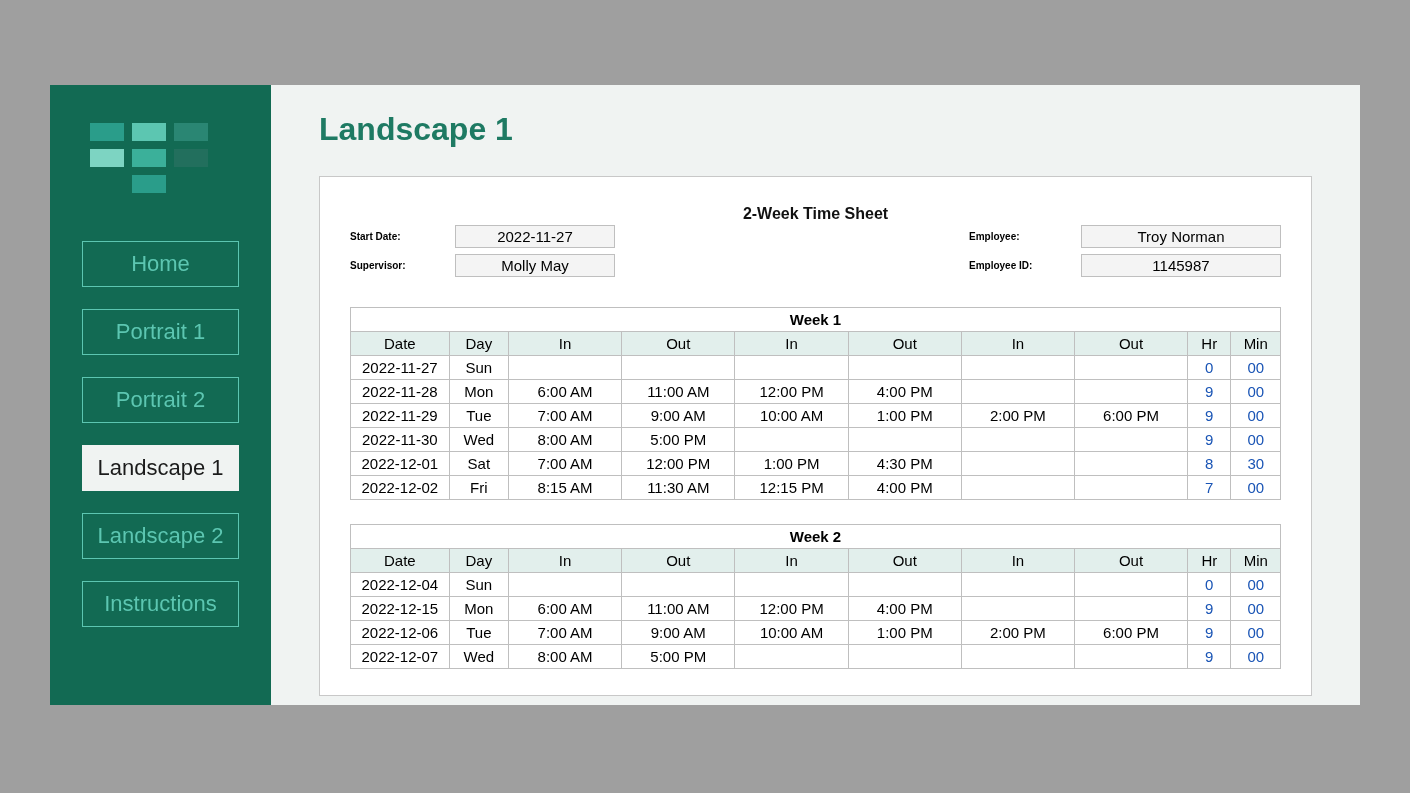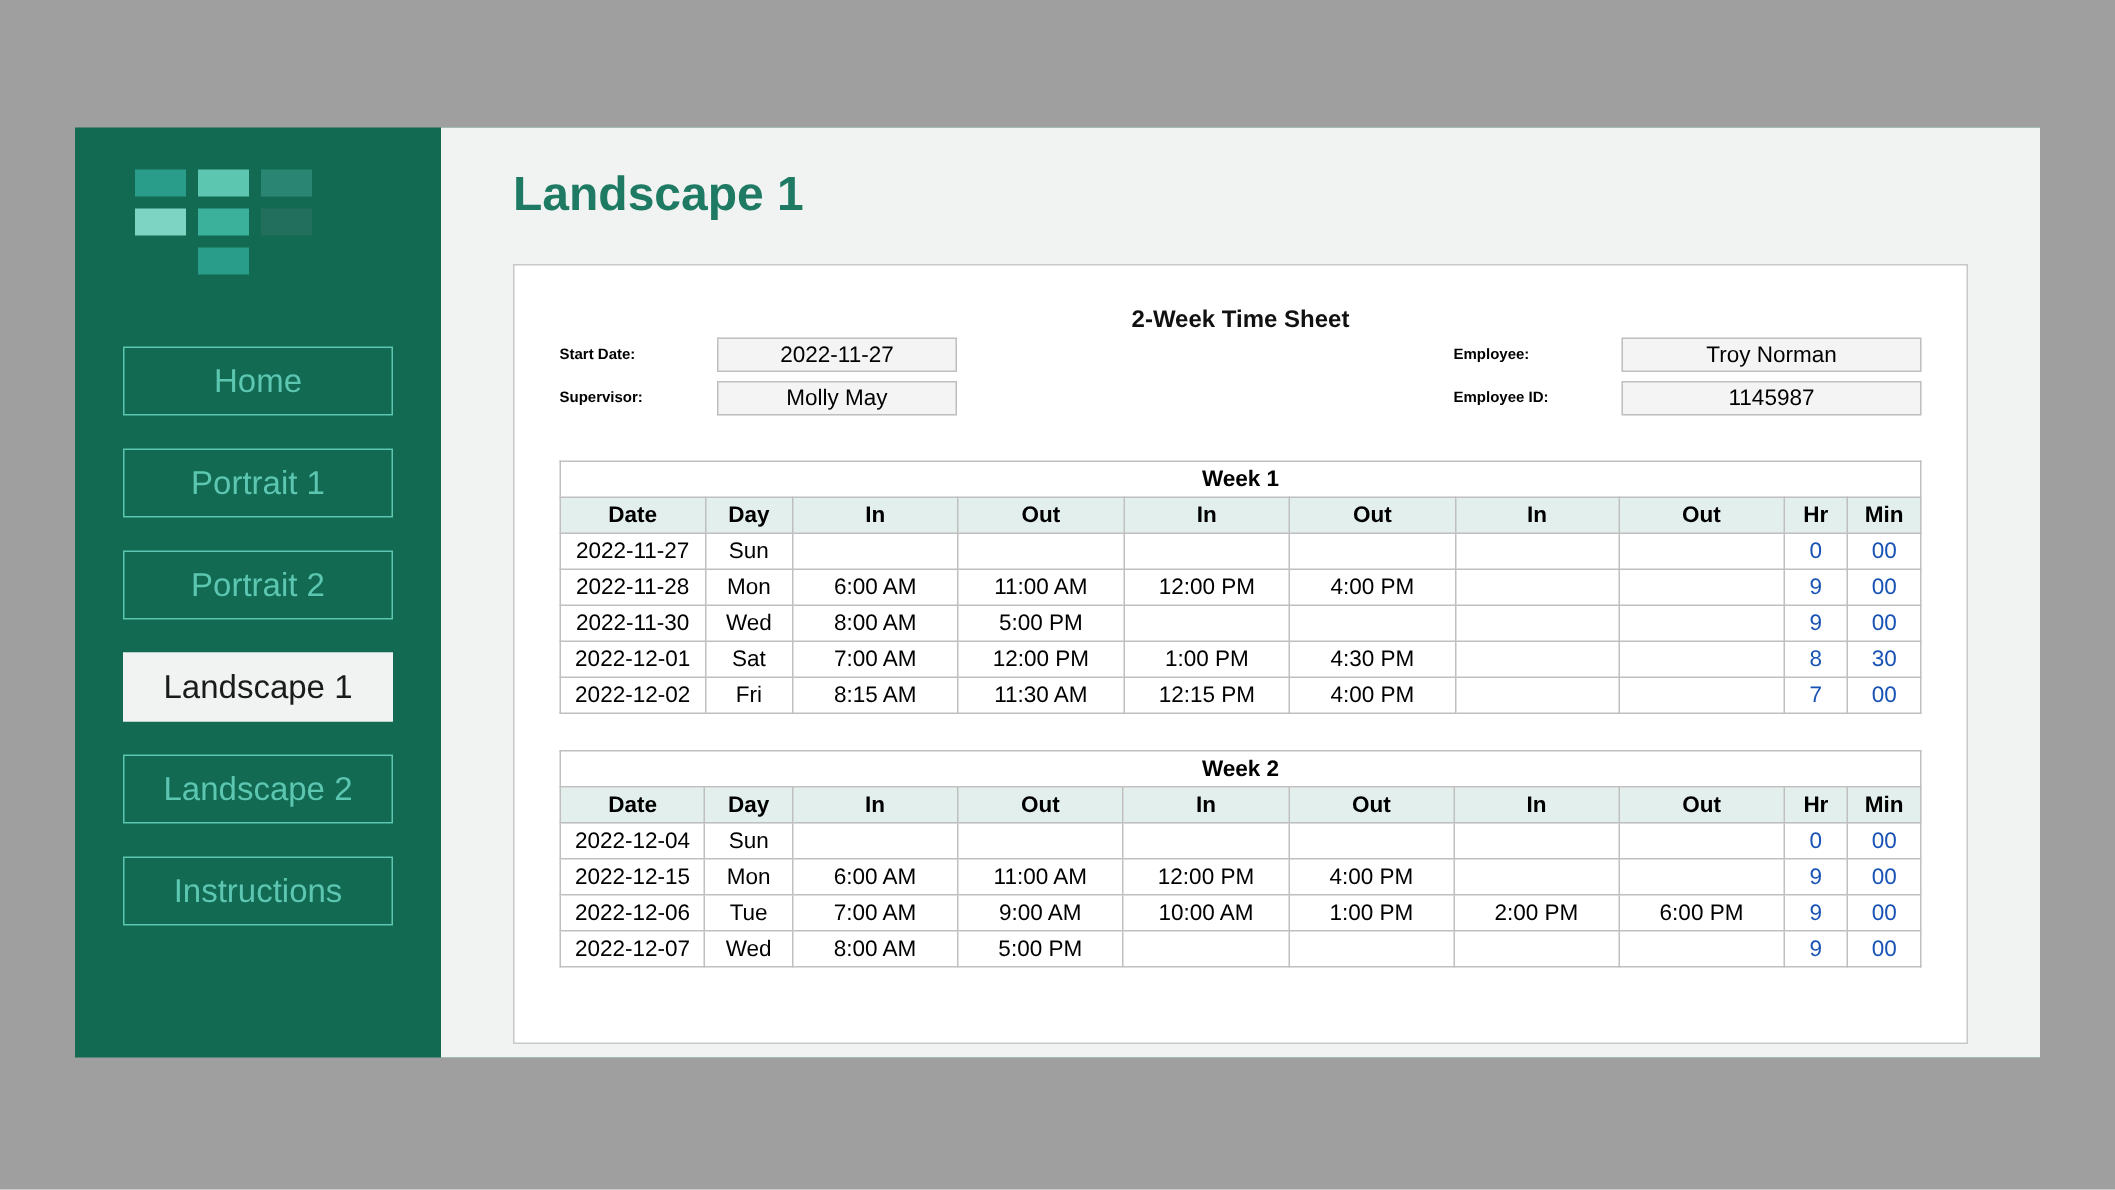--- a/index.html
+++ b/index.html
@@ -14,23 +14,23 @@
   .app {
     position: absolute;
     left: 50px;
     top: 85px;
     width: 1310px;
     height: 620px;
     background: #126a53;
     display: flex;
   }
   .sidebar {
-    width: 244px;
+    width: 221px;
     flex-shrink: 0;
-    padding: 28px 32px 0 32px;
+    padding: 38px 32px 0 32px;
   }
   .logo {
     display: grid;
     grid-template-columns: repeat(3, 34px);
     grid-template-rows: repeat(3, 18px);
     gap: 8px;
     margin-bottom: 48px;
     margin-left: 8px;
     width: 118px;
   }
@@ -116,21 +116,21 @@
     background: #fff;
     font-weight: 700;
     text-align: center;
     padding: 3px 8px;
     border: 1px solid #bfbfbf;
     border-bottom: none;
     font-size: 15px;
   }
   tr.col-head th {
     background: #e2efec;
-    font-weight: 700;
+    font-weight: 400;
   }
   td.total { color: #1954b5; }
   col.c-date { width: 100px; }
   col.c-day  { width: 60px; }
   col.c-time { width: 115px; }
   col.c-hr   { width: 44px; }
   col.c-min  { width: 50px; }
 </style>
 </head>
 <body>
@@ -236,20 +236,32 @@
                 <td>6:00 AM</td>
                 <td>11:00 AM</td>
                 <td>12:00 PM</td>
                 <td>4:00 PM</td>
                 <td></td>
                 <td></td>
                 <td class="total">9</td>
                 <td class="total">00</td>
               </tr>
               <tr>
+                <td>2022-11-29</td>
+                <td>Tue</td>
+                <td>7:00 AM</td>
+                <td>9:00 AM</td>
+                <td>10:00 AM</td>
+                <td>1:00 PM</td>
+                <td>2:00 PM</td>
+                <td>6:00 PM</td>
+                <td class="total">9</td>
+                <td class="total">00</td>
+              </tr>
+              <tr>
                 <td>2022-11-30</td>
                 <td>Wed</td>
                 <td>8:00 AM</td>
                 <td>5:00 PM</td>
                 <td></td>
                 <td></td>
                 <td></td>
                 <td></td>
                 <td class="total">9</td>
                 <td class="total">00</td>

